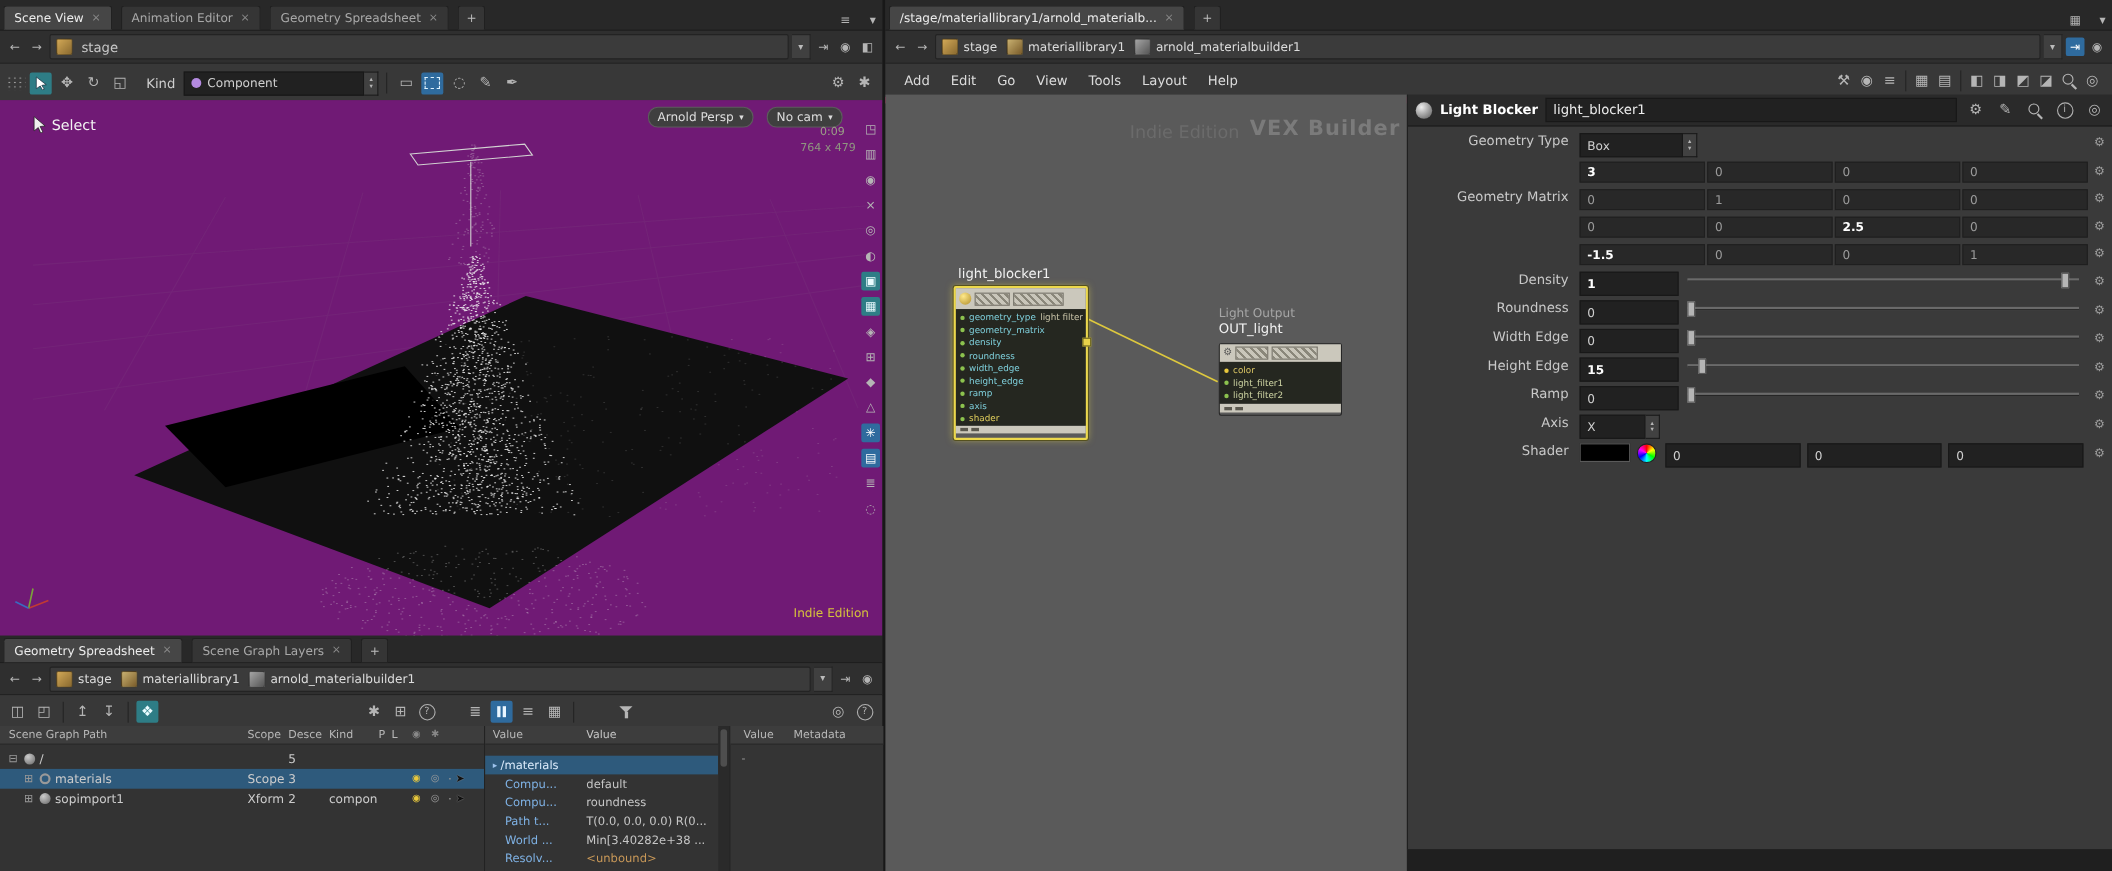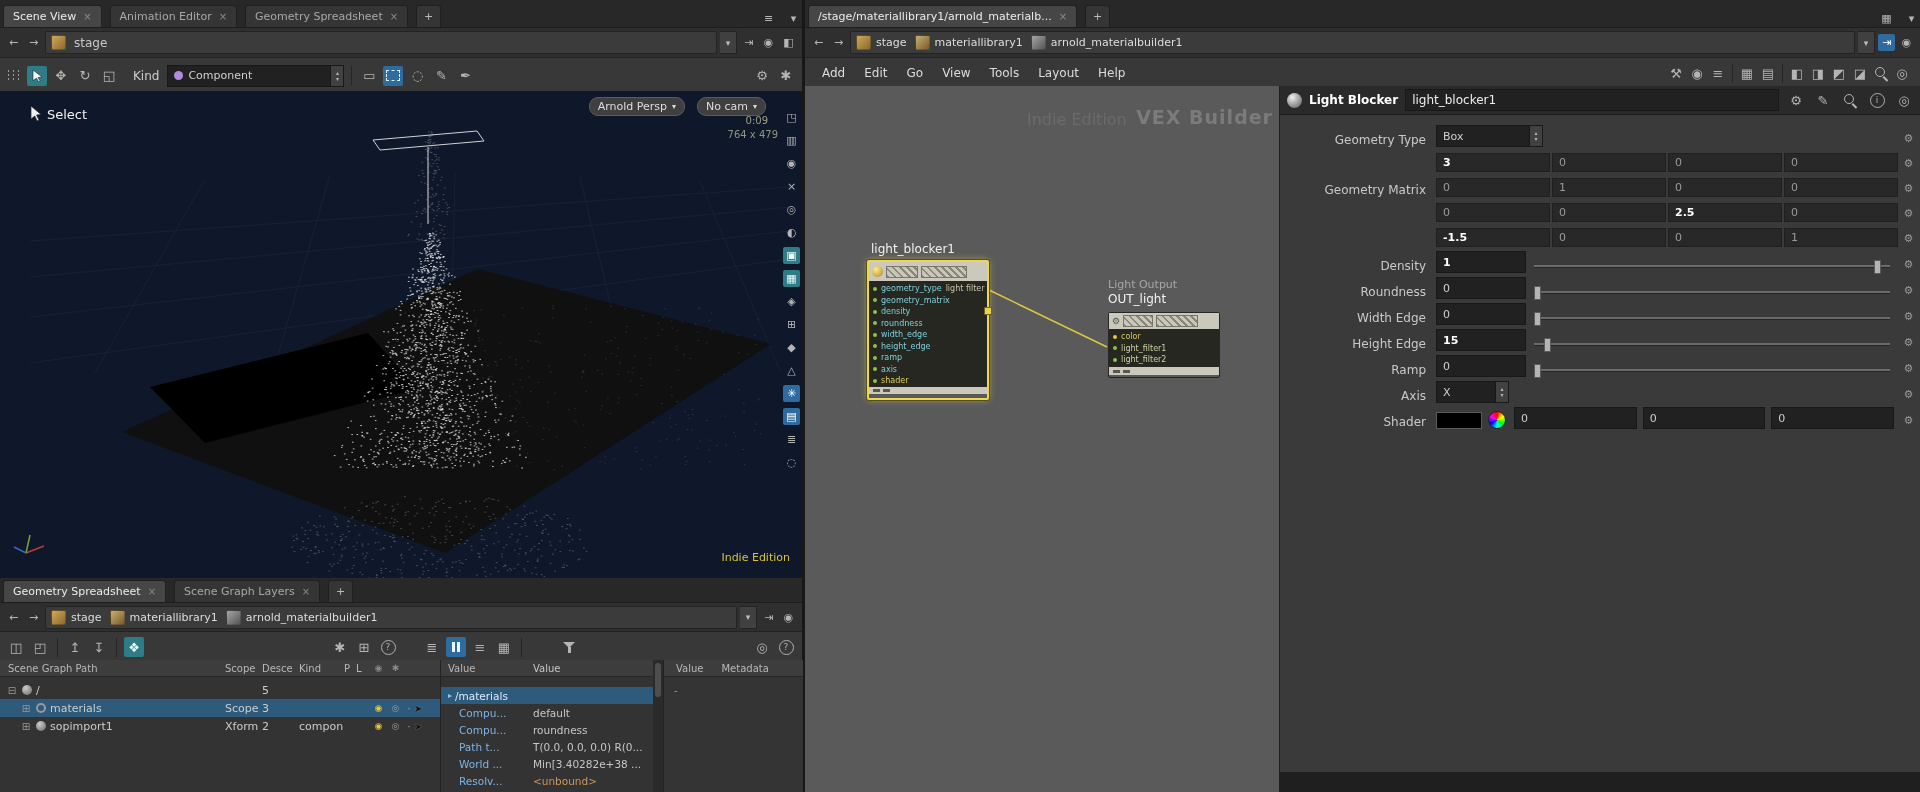--- a/index.html
+++ b/index.html
@@ -38,21 +38,21 @@
   .marquee{width:12px;height:9px;border:1px dashed #dff3ff}
   .mag{position:relative;width:16px;height:16px}
   .mag::before{content:"";position:absolute;left:2px;top:2px;width:8px;height:8px;border:1.5px solid #b5b5b5;border-radius:50%}
   .mag::after{content:"";position:absolute;left:11px;top:11px;width:6px;height:1.6px;background:#b5b5b5;transform:rotate(45deg);transform-origin:0 0}
   .circ{width:13px;height:13px;border:1px solid #b0b0b0;border-radius:50%;font-size:9px;display:flex;align-items:center;justify-content:center;color:#b0b0b0}
   .funnel{position:relative;width:14px;height:14px}
   .funnel::before{content:"";position:absolute;left:1px;top:2px;border-left:6px solid transparent;border-right:6px solid transparent;border-top:6px solid #b5b5b5}
   .funnel::after{content:"";position:absolute;left:5.5px;top:7px;width:3px;height:6px;background:#b5b5b5}
   .pause{display:flex;gap:2px}.pause i{width:3px;height:10px;background:#eaf6ff}
   
-  #viewport{position:absolute;left:0;top:91px;width:802px;height:487px;background:#0f172a;overflow:hidden}
+  #viewport{position:absolute;left:0;top:91px;width:802px;height:487px;background:#701a75;overflow:hidden}
   #vstrip{position:absolute;right:2px;top:18px;display:flex;flex-direction:column;gap:6px;align-items:center}
   .pill{position:absolute;background:#3f3f3f;border:1px solid #5c5c5c;border-radius:9px;height:17px;padding:0 8px;display:flex;align-items:center;gap:5px;font-size:11px;color:#ddd}
   .vp-label{position:absolute;left:47px;top:16px;font-size:13px;color:#f2f2f2}
   .vp-time{position:absolute;right:34px;top:24px;font-size:10px;color:#9aa086}
   .vp-res{position:absolute;right:24px;top:38px;font-size:10px;color:#8f9680}
   .vp-edition{position:absolute;right:12px;bottom:14px;font-size:11px;color:#d6c33c}
   
   .thead{display:flex;align-items:center;height:16px;background:#3d3d3d;border-bottom:1px solid #262626;font-size:10px;color:#b8b8b8}
   .trow{display:flex;align-items:center;height:18px;font-size:11px;color:#ccc}
   .trow.sel,.srow.sel{background:#2e5a7c}
@@ -89,21 +89,21 @@
   .nfooter i{width:7px;height:3px;background:#5a584e}
   .ntitle{position:absolute;font-size:12px;color:#f2f2f2;white-space:nowrap}
   .ntype{position:absolute;font-size:11px;color:#a6a6a6;white-space:nowrap}
   
   #params{position:absolute;left:474px;top:86px;width:641px;height:686px;background:#3a3a3a;border-left:1px solid #1f1f1f}
   #params-below{position:absolute;left:474px;top:772px;width:641px;height:20px;background:#1f1f1f}
   .pheader{height:28px;background:#2a2a2a;border-bottom:1px solid #1b1b1b;display:flex;align-items:center;gap:7px;padding:0 7px}
   .ptype{font-weight:bold;color:#fff;font-size:12px;white-space:nowrap}
   .sphere{width:15px;height:15px;border-radius:50%;background:radial-gradient(circle at 35% 30%,#eee,#999 55%,#555);flex:none}
   .prows{padding-top:6px}
-  .prow{display:flex;align-items:flex-end;height:26px;padding-right:4px}
+  .prow{display:flex;align-items:flex-start;height:26px;padding-right:4px}
   .prow.mrow{height:25px}
   .plabel{width:146px;padding-right:10px;text-align:right;color:#c9c9c9;font-size:12px;flex:none;white-space:nowrap}
   .mcell{width:115px;height:19px;background:#282828;border:1px solid #1f1f1f;margin-right:2px;display:flex;align-items:center;padding-left:6px;box-sizing:border-box;font-size:11px;color:#9a9a9a}
   .strong{color:#fff;font-weight:bold}
   .w80{width:80px}.w76{width:76px;justify-content:flex-start}.w46{width:46px}.w113{width:113px;margin-right:6px}
   .slider{position:relative;flex:1;height:14px;margin:0 10px 0 8px}
   .slider .track{position:absolute;left:0;right:0;top:6px;height:2px;background:#6a6a6a;border-bottom:1px solid #262626}
   .slider .handle{position:absolute;top:1px;width:5px;height:12px;background:#b5b5b5;border:1px solid #5a5a5a}
   .gearend{margin-left:auto;color:#9a9a9a}
   .swatch{width:44px;height:15px;background:#000;border:1px solid #5a5a5a;flex:none}

